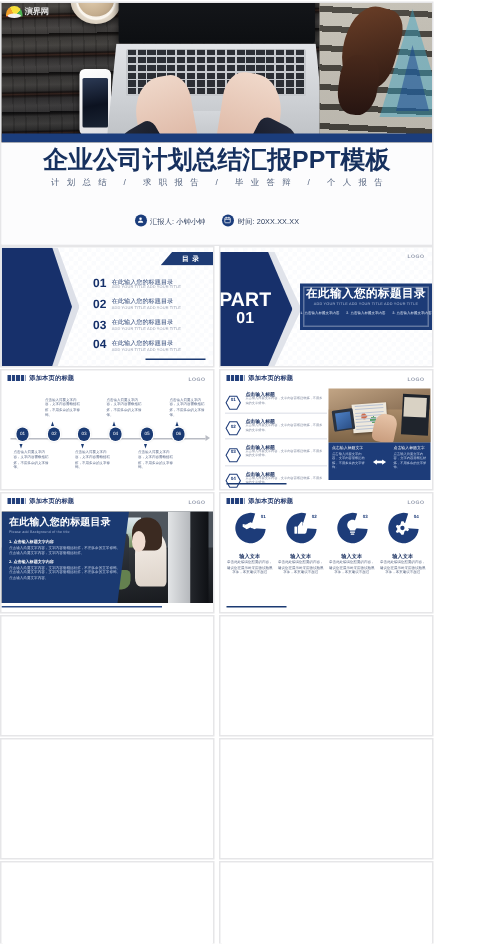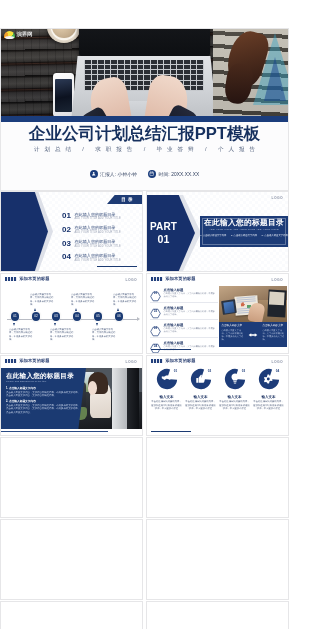--- a/index.html
+++ b/index.html
@@ -1,18 +1,18 @@
 <!DOCTYPE html>
 <html><head>
 <meta charset="utf-8">
 <style>
 html,body{margin:0;padding:0;}
 body{width:290px;height:629px;background:#fff;font-family:"Liberation Sans",sans-serif;overflow:hidden;}
 .page{position:relative;width:290px;height:629px;background:#fff;}
-.slide{position:absolute;background:#fff;box-shadow:0 0 0 1px #e6e6e8;overflow:hidden;margin-top:27px;}
+.slide{position:absolute;background:#fff;box-shadow:0 0 0 1px #e6e6e8;overflow:hidden;}
 .hero{left:1px;top:2px;width:287px;height:161px;}
 .s{width:141px;height:79px;}
 .cA{left:1px;}.cB{left:147px;}
 .r2{top:165px}.r3{top:247px}.r4{top:329px}.r5{top:411px}.r6{top:493px}.r7{top:575px}
 
 .dots{position:absolute;inset:0;background-image:
  linear-gradient(45deg,#fafbfd 25%,transparent 25%,transparent 75%,#fafbfd 75%),
  linear-gradient(45deg,#fafbfd 25%,transparent 25%,transparent 75%,#fafbfd 75%);
  background-size:6px 6px;background-position:0 0,3px 3px;}
 .logo{position:absolute;right:5px;top:3.5px;font-size:3.4px;letter-spacing:.35px;color:#8d95a8;font-weight:700;}
@@ -121,21 +121,21 @@
 .ci b{display:block;font-size:3.5px;color:#1f3564;font-weight:700;line-height:5.4px;margin-top:1px;}
 .ci i{display:block;font-size:2.35px;color:#5d6a85;font-style:normal;line-height:3.5px;}
 .ci-rule{position:absolute;left:4px;bottom:3px;width:40px;height:1.2px;background:#1b3a72;}
 
 
 .pt-arrow{position:absolute;left:-10px;top:3px;width:58px;height:76px;background:#17306b;
  clip-path:polygon(0 0,72% 0,100% 50%,72% 100%,0 100%);
  display:flex;flex-direction:column;align-items:center;justify-content:center;padding:0 15px 0 10px;box-sizing:border-box;}
 .pt-ghost{position:absolute;left:-10px;top:3px;width:64px;height:76px;background:#e0e3ea;
  clip-path:polygon(0 0,72% 0,100% 50%,72% 100%,0 100%);}
-.pt-arrow .pl{color:#fff;font-size:10px;font-weight:700;line-height:12px;letter-spacing:.1px;}
+.pt-arrow .pl{color:#fff;font-size:13px;font-weight:700;line-height:12px;letter-spacing:.1px;}
 .pt-arrow .pn{color:#fff;font-size:10.6px;font-weight:700;line-height:13px;letter-spacing:.1px;}
 .pt-box{position:absolute;left:53px;top:24px;right:0px;height:31px;background:#1c3b77;
  box-sizing:border-box;padding:3.2px 0 0 0;}
 .pt-box:before{content:"";position:absolute;left:1.6px;top:1.6px;right:1.6px;bottom:1.6px;
  border:.5px solid rgba(255,255,255,.3);pointer-events:none;}
 .pb-t{text-align:center;color:#fff;font-size:7.7px;font-weight:700;line-height:8.8px;letter-spacing:.3px;white-space:nowrap;}
 .pb-s{text-align:center;color:#aebbd6;font-size:2.5px;line-height:4.6px;letter-spacing:.15px;white-space:nowrap;}
 .pb-row{display:flex;justify-content:center;gap:4.5px;margin-top:1.6px;}
 .pb-row span{color:#e8eef8;font-size:2.3px;letter-spacing:.05px;}
 

